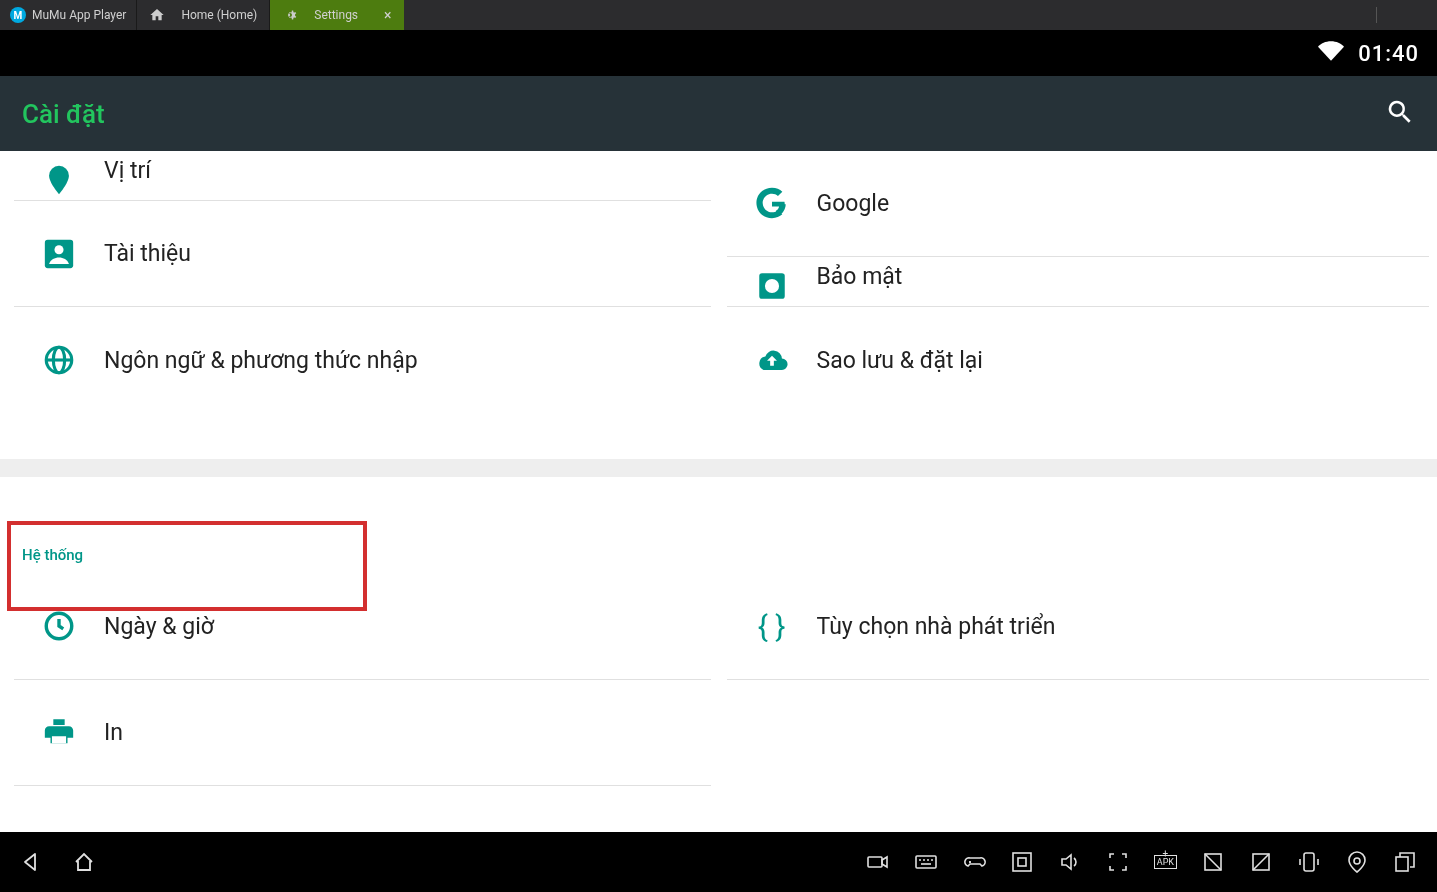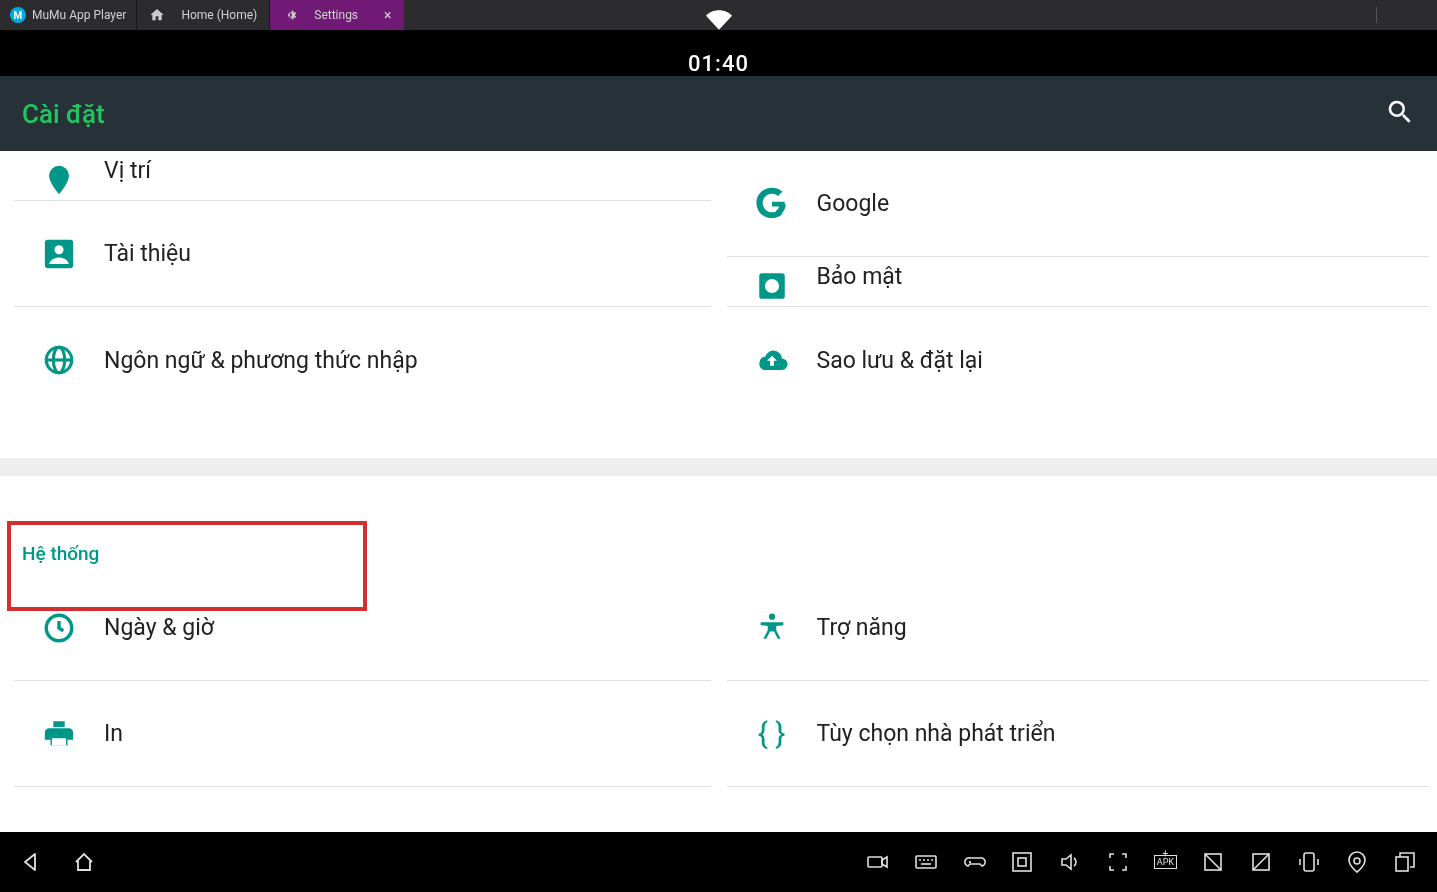--- a/index.html
+++ b/index.html
@@ -6,30 +6,30 @@
 body { width: 1437px; height: 892px; overflow: hidden; background: #fff; }
 
 
 .emu-top {
   height: 30px; background: #2c2c2e; display: flex; align-items: center;
   color: #d0d0d0; font-size: 12px;
 }
 .emu-app { display: flex; align-items: center; gap: 6px; padding: 0 10px; height: 100%; }
 .emu-logo { width: 16px; height: 16px; border-radius: 50%; background: #00a9e0; display:flex; align-items:center; justify-content:center; color:#fff; font-size:10px; font-weight:bold;}
 .emu-tab { display: flex; align-items: center; gap: 16px; padding: 0 12px; height: 100%; border-left: 1px solid #1a1a1a; cursor:pointer;}
-.emu-tab.active { background: #701a75; }
+.emu-tab.active { background: #4d7c0f; }
 .emu-tab .ico { width: 16px; height: 16px; display:flex; align-items:center; justify-content:center; }
 .emu-tab .close { margin-left: 10px; font-size: 14px; }
 .emu-spacer { flex: 1; }
 .emu-winctrls { display: flex; align-items: center; gap: 12px; padding: 0 12px; height:100%;}
 .emu-winctrls .sep { width:1px; height:16px; background:#555; }
 .emu-winctrls span { cursor:pointer; font-size:14px; }
 
 
-.status-bar { height: 46px; background: #000; color: #fff; display: flex; align-items: center; justify-content: flex-end; padding: 0 18px; gap: 14px; flex-direction: column; }
+.status-bar { height: 46px; background: #000; color: #fff; display: flex; align-items: center; justify-content: flex-end; padding: 0 18px; gap: 14px; }
 .status-bar .wifi svg{ width:26px; height:26px; }
 .status-bar .time { font-size: 22px; font-weight: 500; letter-spacing: 1px;}
 
 
 .app-bar { height: 75px; background: #263238; color: #22c55e; display: flex; align-items: center; padding: 0 22px; }
 .app-bar .title { font-size: 26px; font-weight: 500; flex: 1; }
 .app-bar .search-ico svg { width: 30px; height: 30px; }
 
 
 .content { height: 681px; overflow: hidden; display: flex; flex-wrap: wrap; position: relative; }
@@ -37,21 +37,21 @@
 .col.left { padding-left: 6px; }
 .col.right { padding-left: 0; }
 
 .row { display:flex; align-items:center; height:106px; border-bottom:1px solid #e0e0e0; margin:0 8px; cursor:pointer; position:relative;}
 .row.partial-top { height:50px; align-items:flex-start; padding-top:12px;}
 .row .icon-slot { width: 90px; display:flex; align-items:center; justify-content:center; color:#009688;}
 .row .icon-slot svg { width:34px; height:34px; }
 .row .label { font-size:23px; color:#222; }
 
 .section-gap { height: 18px; background: #eeeeee; width:100%; }
-.section-header { font-size:19px; font-weight:500; color:#009688; padding: 22px 0 10px 22px; }
+.section-header { font-size:15px; font-weight:500; color:#009688; padding: 22px 0 10px 22px; }
 
 .highlight-box { position:absolute; border:4px solid #d32f2f; pointer-events:none; }
 
 
 .bottom-bar { height: 60px; background: #000; display:flex; align-items:center; padding: 0 20px; color:#e0e0e0;}
 .bottom-bar .left-group { display:flex; gap:28px; align-items:center;}
 .bottom-bar .right-group { margin-left:auto; display:flex; gap:24px; align-items:center;}
 .bottom-bar svg { width:24px; height:24px; stroke:#e0e0e0; }
 .bottom-bar span[data-name] { cursor:pointer; display:flex; align-items:center; }
 .apk-text{ font-size:9px; border:1px solid #e0e0e0; padding:1px 2px; position:relative;}
@@ -213,29 +213,20 @@
           <div class="icon-slot" data-name="print-icon">
             <svg viewBox="0 0 24 24" class="teal">
                 <path d="M19 8H5a3 3 0 00-3 3v5h4v4h12v-4h4v-5a3 3 0 00-3-3zM8 3h8v4H8z"></path>
                 <rect x="7" y="15" width="10" height="5" fill="#fff"></rect>
               </svg>
           </div>
           <div class="label" data-name="print-label">In</div>
         </div>
       </div>
       <div class="col right">
-        <div class="row" data-name="settings-item-accessibility">
-          <div class="icon-slot" data-name="accessibility-icon">
-            <svg viewBox="0 0 24 24" class="teal">
-                <circle cx="12" cy="4" r="2.2"></circle>
-                <path d="M4 8h16v2l-5 .5v3l3 6h-2l-2.5-5h-3L8 19.5H6l3-6v-3L4 10z"></path>
-              </svg>
-          </div>
-          <div class="label" data-name="accessibility-label">Trợ năng</div>
-        </div>
         <div class="row" data-name="settings-item-developer">
           <div class="icon-slot" data-name="developer-icon" style="font-size:30px; font-weight:400; color:#009688;">{ }</div>
           <div class="label" data-name="developer-label">Tùy chọn nhà phát triển</div>
         </div>
       </div>
     </div>
   </div>
 
   <div class="highlight-box" style="left:7px; top:370px; width:360px; height:90px;" data-name="highlight-annotation"></div>
 </div>

